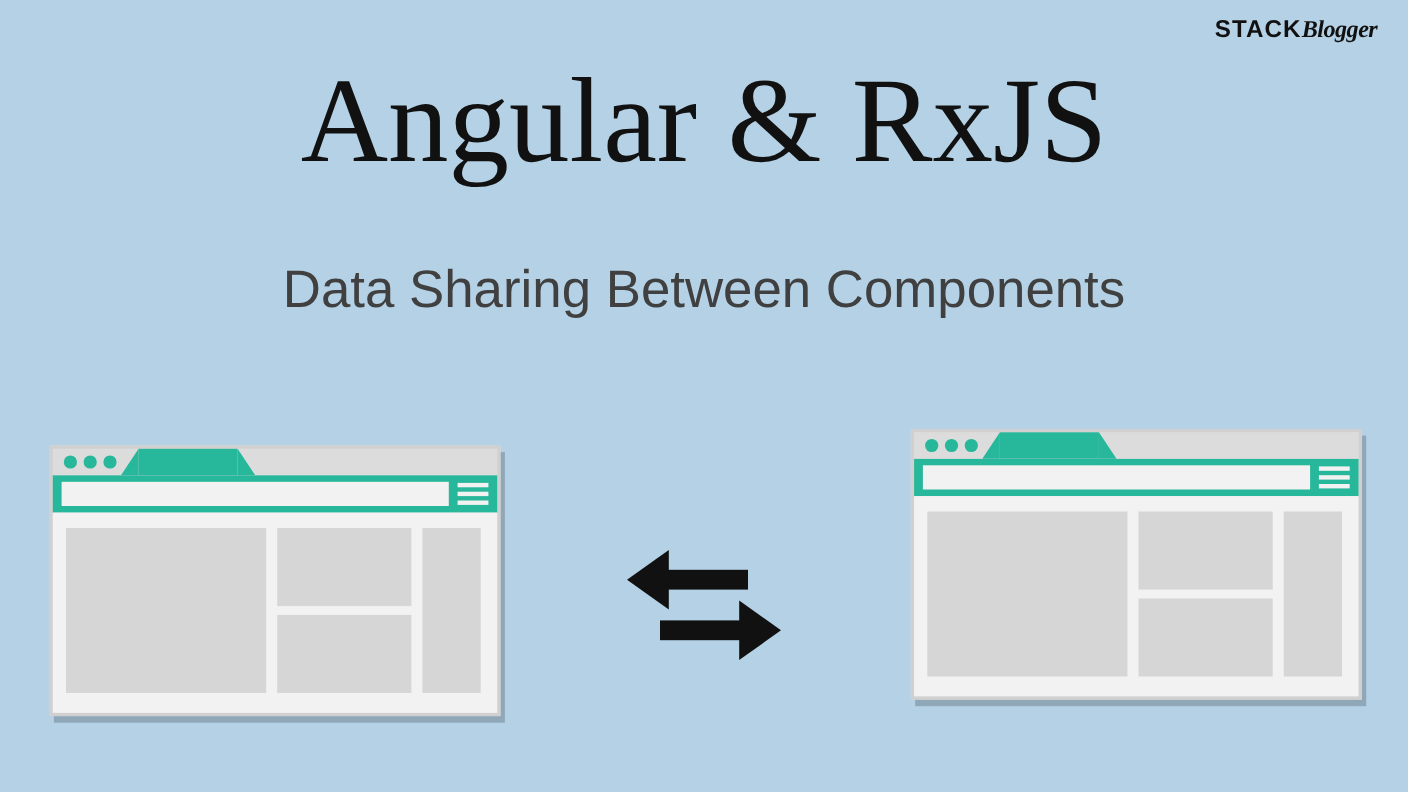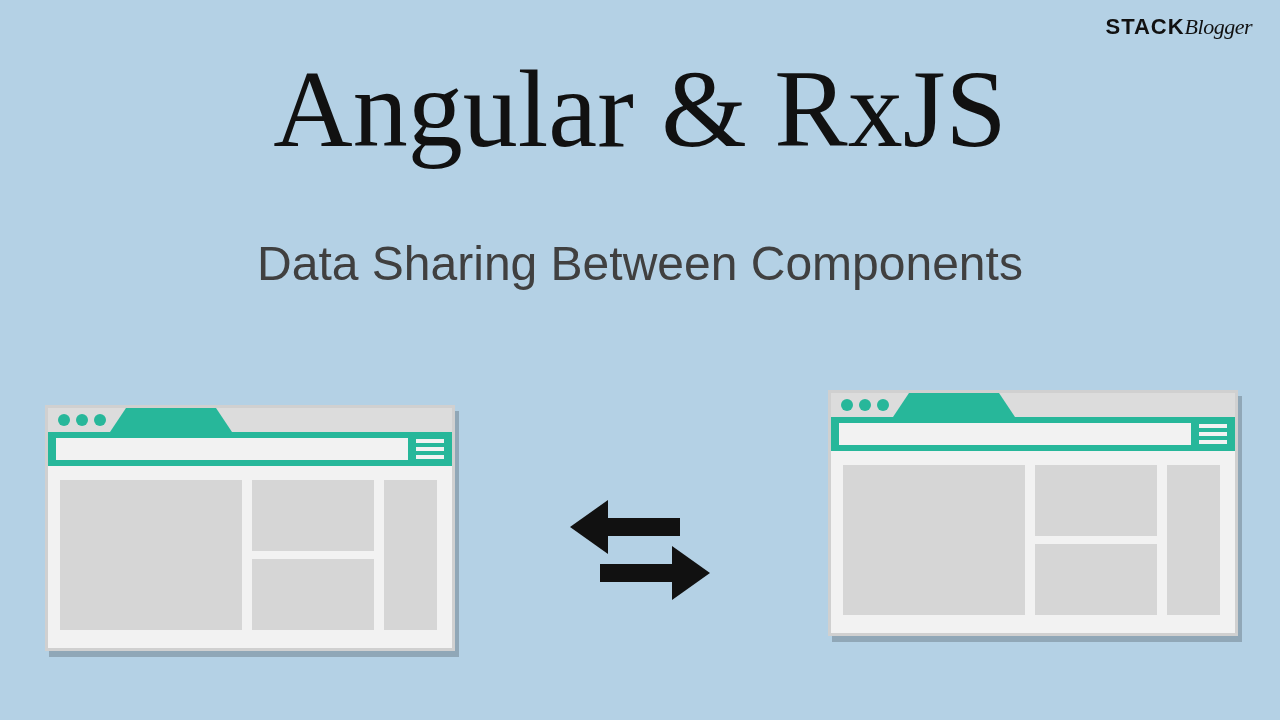--- a/index.html
+++ b/index.html
@@ -15,21 +15,21 @@
     position: absolute;
     top: 14px;
     right: 28px;
     font-size: 22px;
     font-weight: 600;
     color: #111;
     font-family: Arial, sans-serif;
     letter-spacing: -0.5px;
   }
   .logo .stack { font-weight: 700; letter-spacing: 1px; }
-  .logo .blogger { font-style: italic; font-weight: 400; font-family: Georgia, serif; }
+  .logo .blogger { font-style: italic; font-weight: 700; font-family: Georgia, serif; }
   .title {
     position: absolute;
     top: 46px;
     left: 0;
     width: 100%;
     text-align: center;
     font-size: 110px;
     font-family: Georgia, 'Times New Roman', serif;
     color: #111;
     font-weight: 400;

